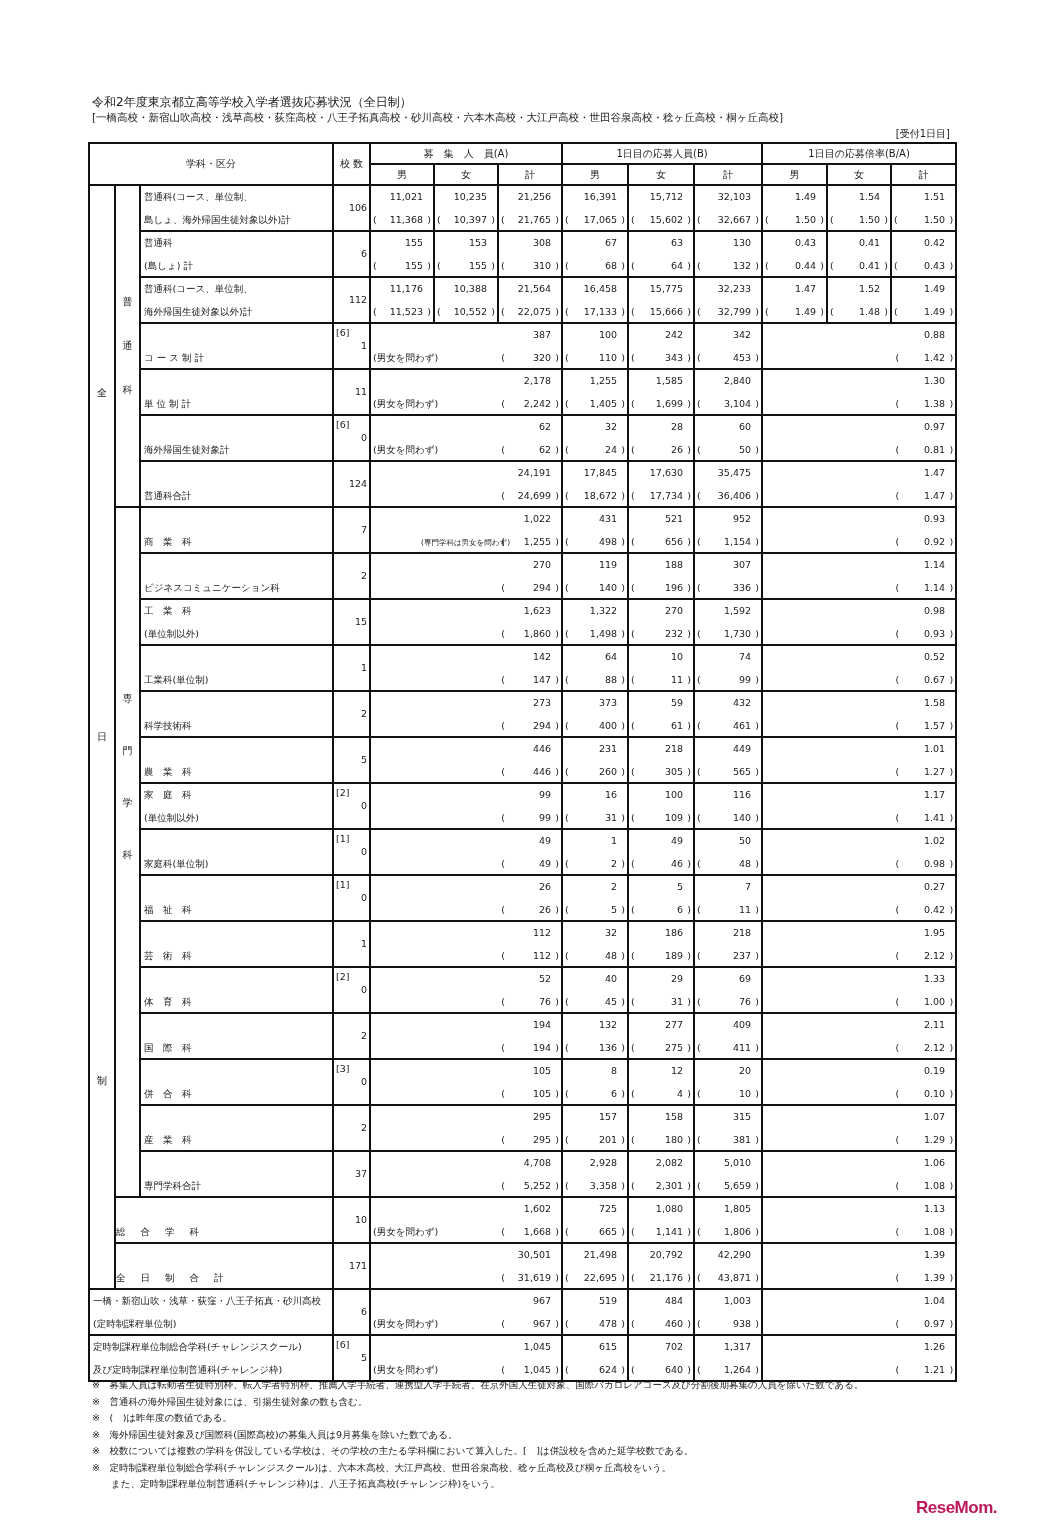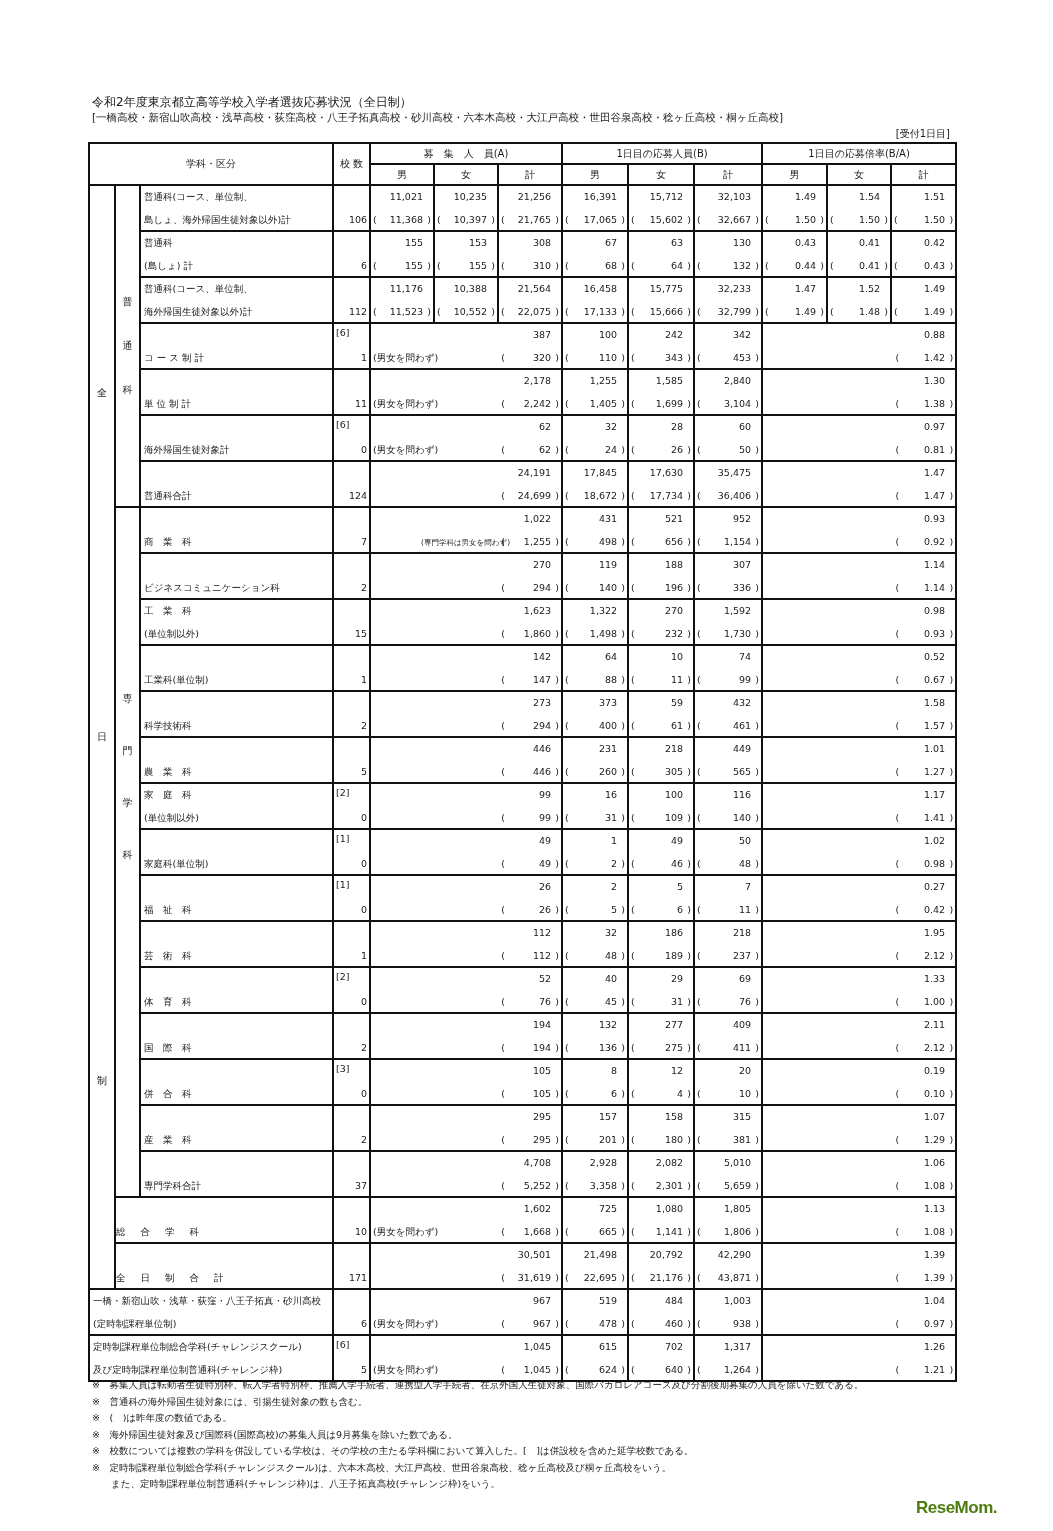--- a/index.html
+++ b/index.html
@@ -14,42 +14,42 @@
   .hdr { text-align:center; vertical-align:middle !important; font-size:10px; height:19px; }
   .hdr2 { height:19px; text-align:center; vertical-align:middle !important; font-size:10px; }
   .vert { text-align:center; vertical-align:middle !important; font-size:10px; }
   .vert span { display:block; }
   .lbl { position:relative; }
   .lbl .l1 { position:absolute; left:3px; top:5px; white-space:nowrap; }
   .lbl .l2 { position:absolute; left:3px; top:28px; white-space:nowrap; }
   .lbl .c2 { position:absolute; left:0; right:0; top:28px; white-space:nowrap; letter-spacing:6px; }
   .cnt { position:relative; }
   .cnt .br { position:absolute; left:2px; top:3px; }
-  .cnt .n { position:absolute; right:2px; top:28px;margin-left:48px; }
+  .cnt .n { position:absolute; right:2px; top:16px;margin-left:48px; }
   .num { position:relative; }
   .num .top { position:absolute; right:10px; top:5px; }
   .num .bot { position:absolute; right:10px; top:28px; }
   .num .lp { position:absolute; left:2px; top:28px; }
   .num .rp { position:absolute; right:2px; top:28px; }
   .merged { position:relative; }
   .merged .note { position:absolute; left:2px; top:28px; white-space:nowrap; }
   .merged .note.small { font-size:7.5px; top:30px;margin-left:48px; }
   .merged .lp { position:absolute; right:56px; top:28px; }
   .merged .top { position:absolute; right:10px; top:5px; }
   .merged .bot { position:absolute; right:10px; top:28px; }
   .merged .rp { position:absolute; right:2px; top:28px; }
   .ratiom { position:relative; }
   .ratiom .top { position:absolute; right:10px; top:5px; }
   .ratiom .bot { position:absolute; right:10px; top:28px; }
   .ratiom .lp { position:absolute; right:56px; top:28px; }
   .ratiom .rp { position:absolute; right:2px; top:28px; }
   tr.r { height:46px; }
   .notes { position:absolute; left:92px; top:1377px; font-size:9.5px; line-height:16.5px; }
   .notes div { white-space:nowrap; }
-  .logo { position:absolute; right:56px; top:1498px; font-size:17px; font-weight:bold; color:#4d7c0f;
+  .logo { position:absolute; right:56px; top:1498px; font-size:17px; font-weight:bold; color:#be185d;
           font-family:"Liberation Sans", sans-serif; letter-spacing:-0.5px; }
 </style>
 </head>
 <body>
 
 <div class="title">令和2年度東京都立高等学校入学者選抜応募状況（全日制）</div>
 <div class="subtitle">[一橋高校・新宿山吹高校・浅草高校・荻窪高校・八王子拓真高校・砂川高校・六本木高校・大江戸高校・世田谷泉高校・稔ヶ丘高校・桐ヶ丘高校]</div>
 <div class="receipt">[受付1日目]</div>
 
 <table class="main">

